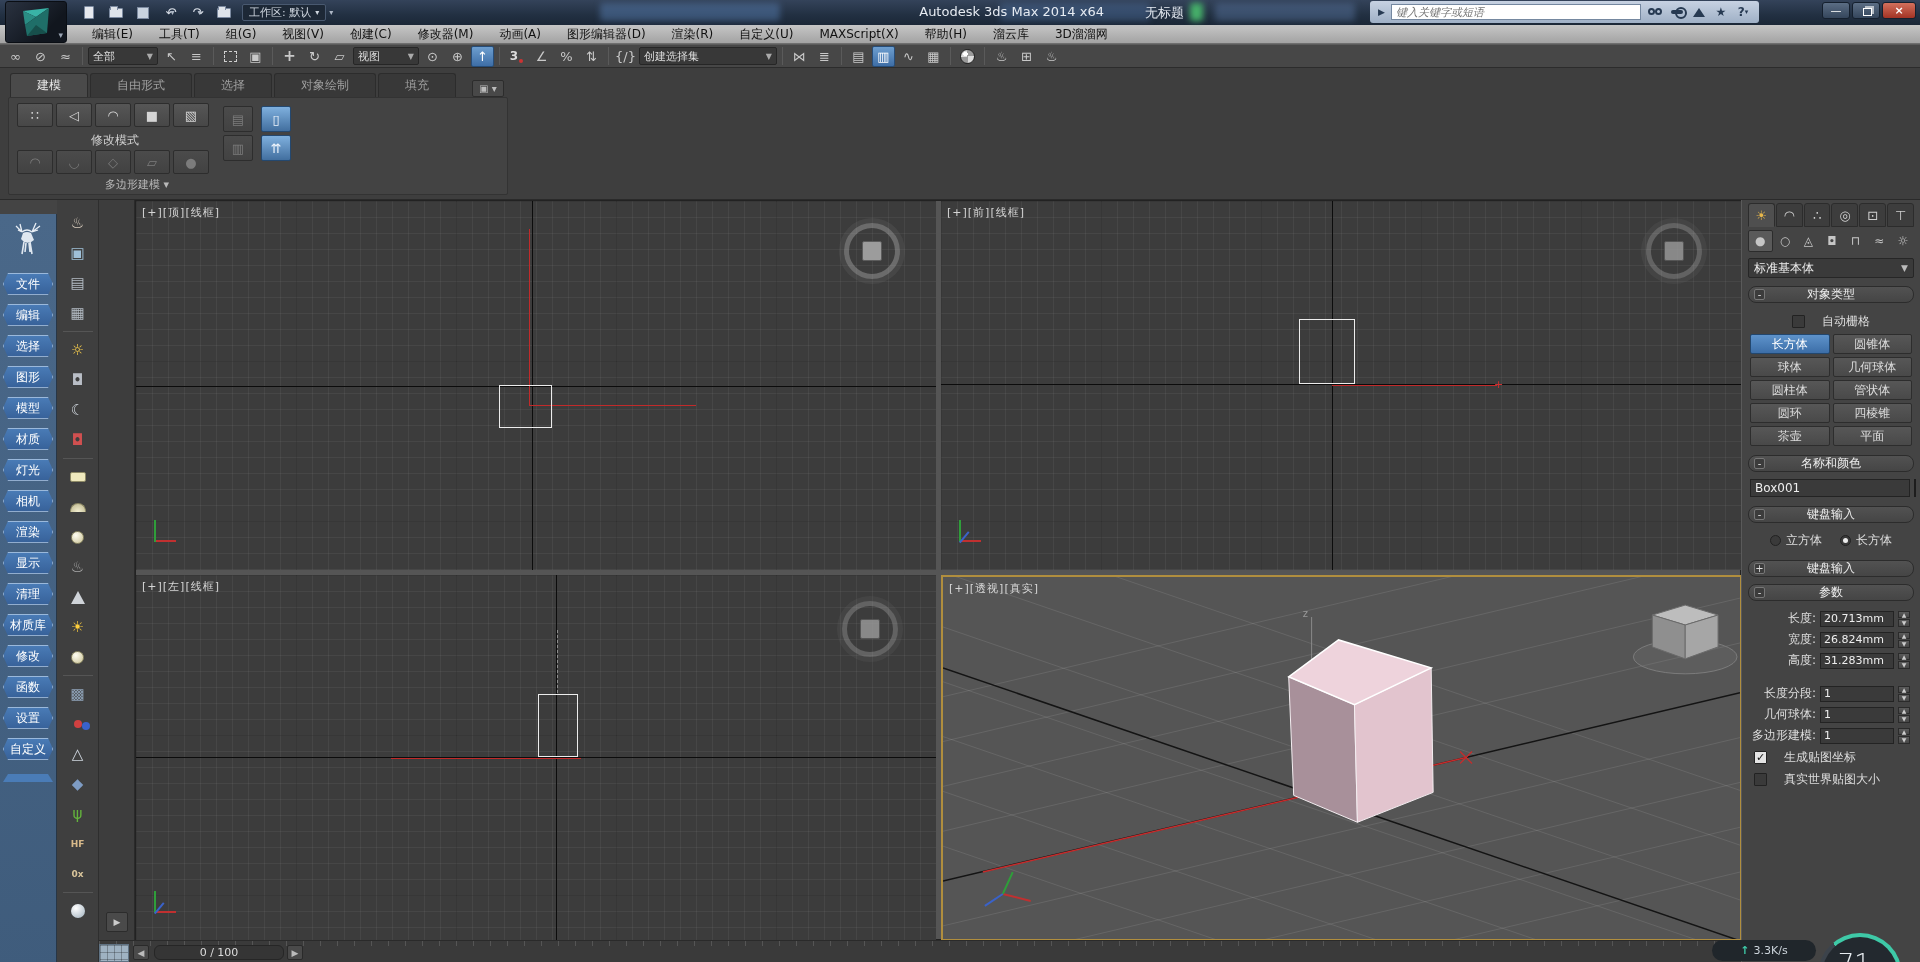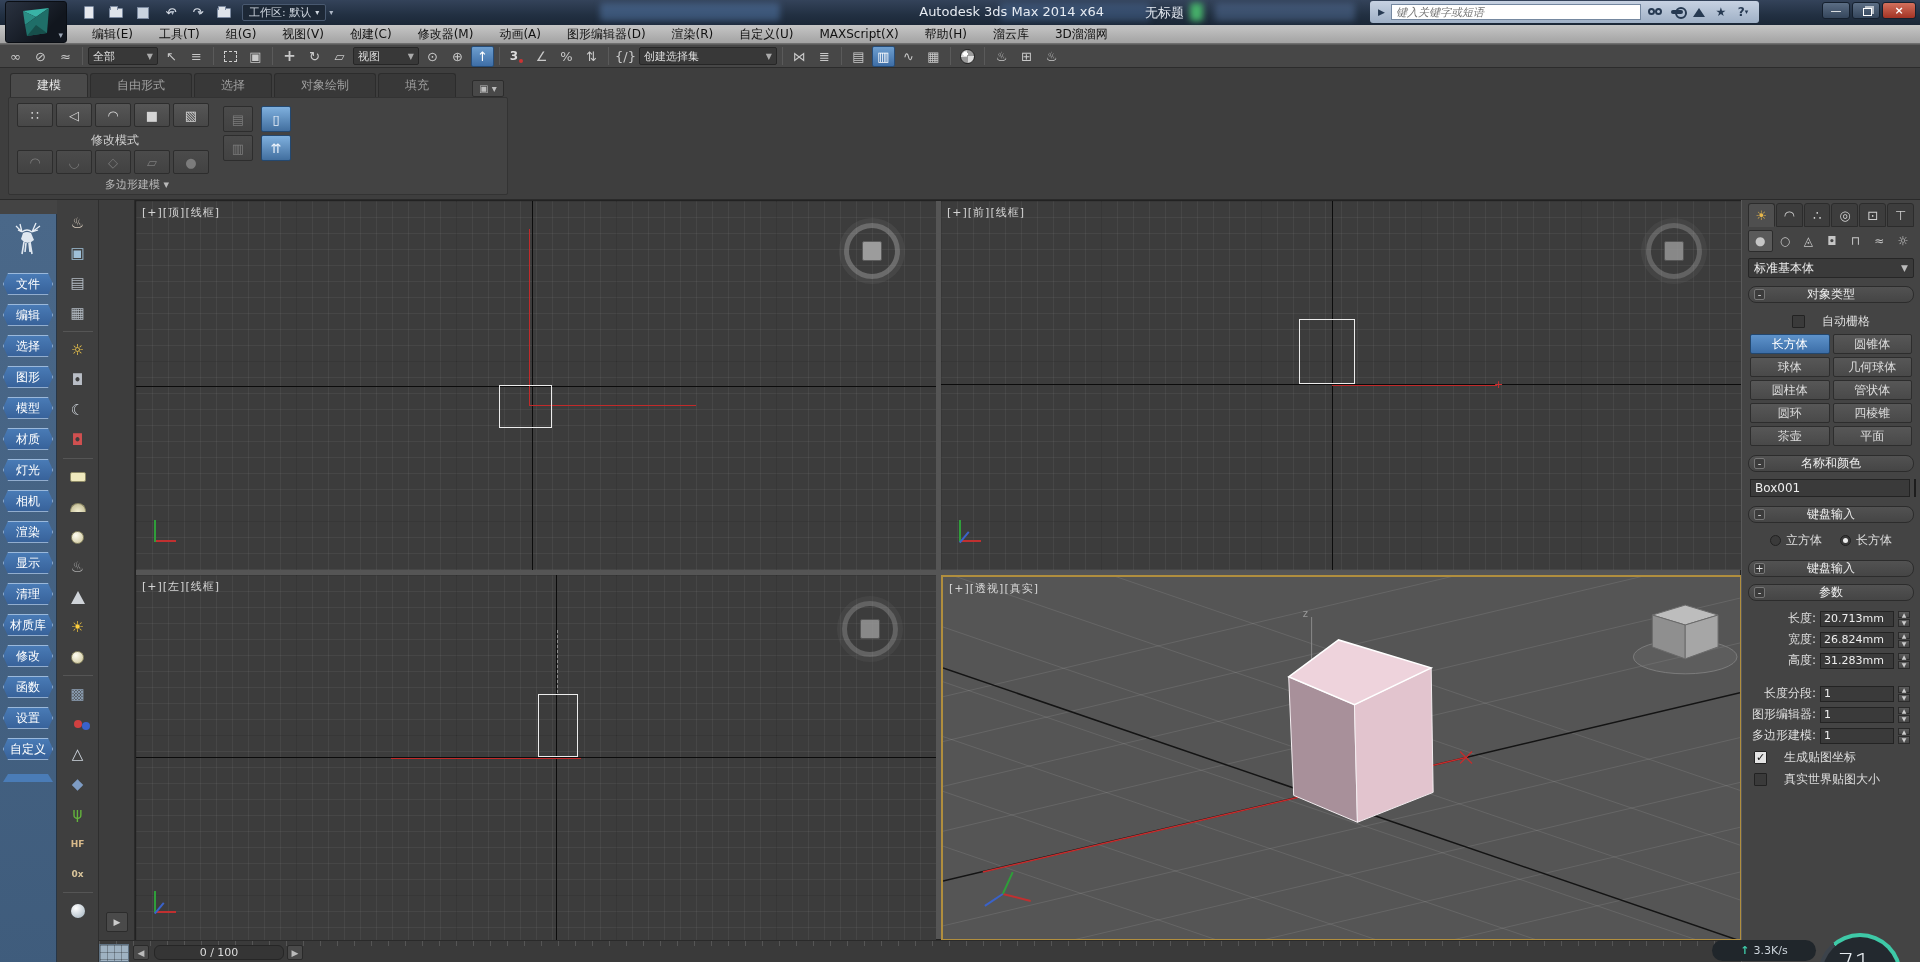--- a/index.html
+++ b/index.html
@@ -672,21 +672,21 @@
       <div id="segrows">
           <div class="prow">
             <span class="plabel">长度分段:</span>
             <span class="pfield">1</span>
             <span class="spin">
               <i>▲</i>
               <i>▼</i>
             </span>
           </div>
           <div class="prow">
-            <span class="plabel">图形编辑器:</span>
+            <span class="plabel">几何球体:</span>
             <span class="pfield">1</span>
             <span class="spin">
               <i>▲</i>
               <i>▼</i>
             </span>
           </div>
           <div class="prow">
             <span class="plabel">多边形建模:</span>
             <span class="pfield">1</span>
             <span class="spin">

